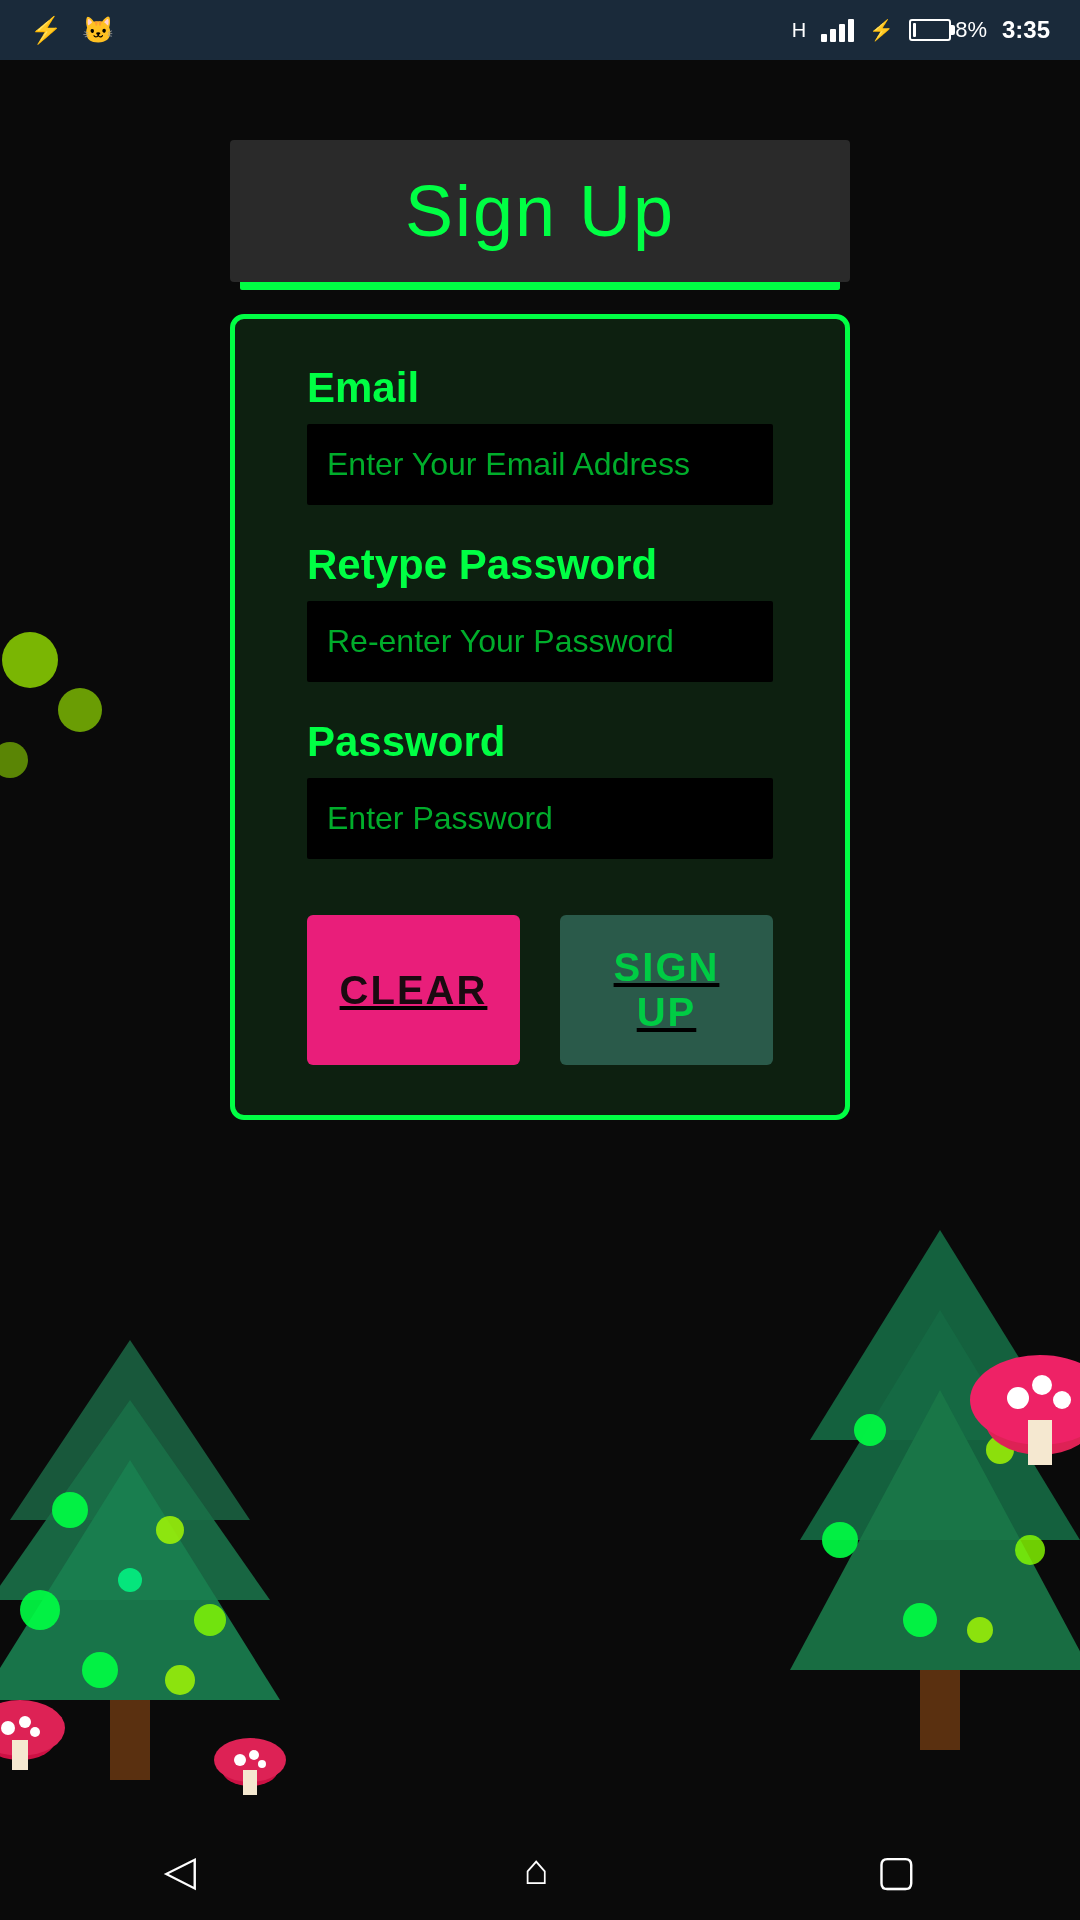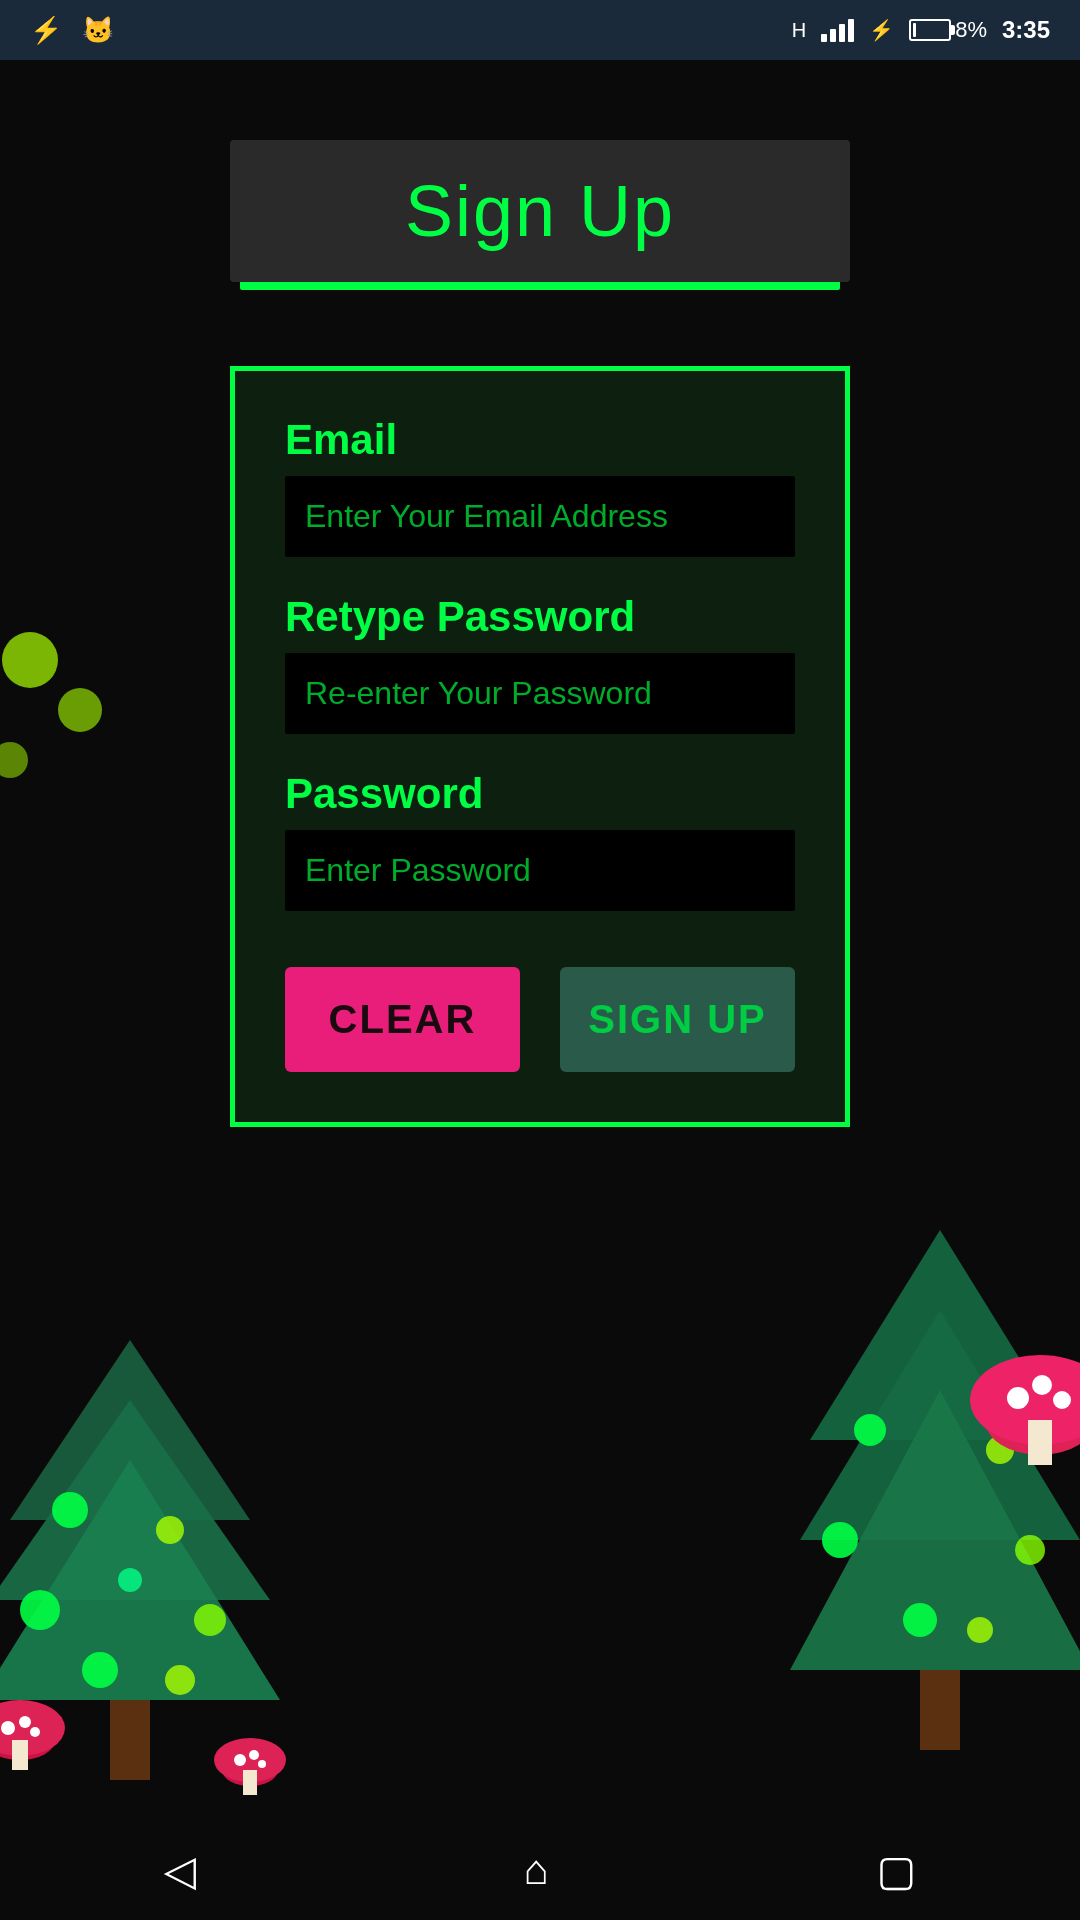--- a/index.html
+++ b/index.html
@@ -162,26 +162,26 @@
     }
     .title-text {
       color: #00ff44;
       font-size: 72px;
       font-weight: 300;
       letter-spacing: 2px;
     }
 
     
     .form-card {
-      margin-top: 84px;
+      margin-top: 32px;
       width: 620px;
       background-color: #0d2010;
       border: 5px solid #00ff44;
-      border-radius: 0;
-      padding: 45px 50px 50px;
+      border-radius: 14px;
+      padding: 45px 72px 50px;
     }
 
     .field-label {
       color: #00ff44;
       font-size: 42px;
       font-weight: bold;
       margin-bottom: 12px;
     }
 
     .field-input {
@@ -197,20 +197,21 @@
     }
     .field-input::placeholder {
       color: #00cc33;
       opacity: 0.85;
     }
 
     .buttons-row {
       display: flex;
       gap: 40px;
       margin-top: 20px;
+      text-decoration: underline;
     }
 
     .btn-clear {
       flex: 1;
       background-color: #e91e7a;
       color: #1a0a10;
       font-size: 40px;
       font-weight: bold;
       padding: 30px 20px;
       border: none;

